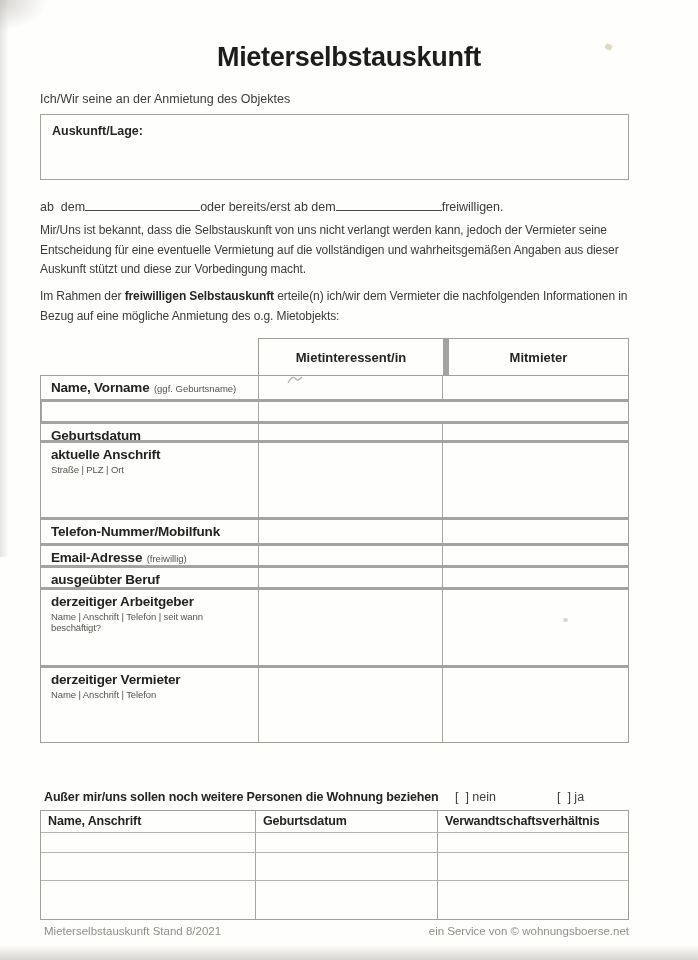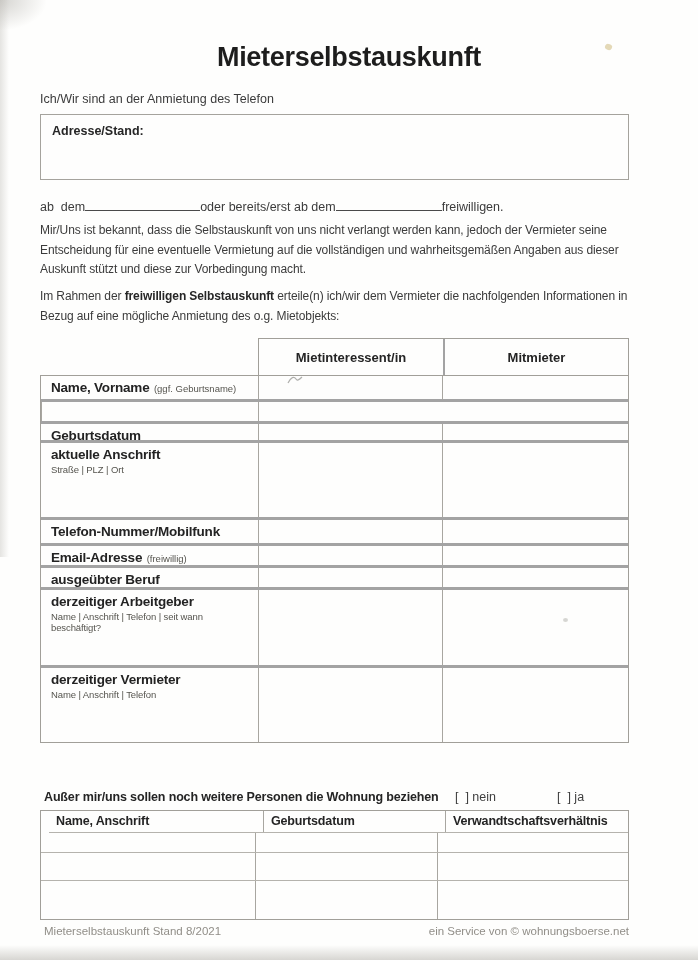--- a/index.html
+++ b/index.html
@@ -75,21 +75,21 @@
   .mtable { position: absolute; left: 40px; top: 338px; width: 589px; }
   .mhead {
     margin-left: 218px; width: 371px; height: 37px;
     border: 1px solid #a19f99; border-bottom: none;
     display: grid; grid-template-columns: 184px 185px;
   }
   .mhead-cell {
     display: flex; align-items: center; justify-content: center;
     font-size: 13px; font-weight: 700; color: #242424;
   }
-  .mhead-cell + .mhead-cell { border-left: 2px solid #a3a3a3; }
+  .mhead-cell + .mhead-cell { border-left: 6px solid #a3a3a3; }
   .mrows { border: 1px solid #a19f99; width: 589px; }
   .mrow {
     display: grid; grid-template-columns: 217px 184px 186px;
     border-bottom: 3px solid #a3a3a3;
   }
   .mrow:last-child { border-bottom: none; }
   .rh0 { height: 26px; } .rh1 { height: 22px; } .rh2 { height: 19px; }
   .rh3 { height: 77px; } .rh4 { height: 26px; } .rh5 { height: 22px; }
   .rh6 { height: 22px; } .rh7 { height: 20px; } .rh8 { height: 78px; }
   .rh9 { height: 74px; }
@@ -108,42 +108,42 @@
   .checkbox { position: absolute; top: 0; white-space: pre; color: #3f3f3f; }
   .cb-nein { left: 411px; }
   .cb-ja { left: 513px; }
 
   .ptable { position: absolute; left: 40px; top: 810px; width: 589px; border: 1px solid #a19f99; }
   .prow {
     display: grid; grid-template-columns: 214px 182px 191px;
     border-bottom: 1px solid #b5b3ad;
   }
   .prow:last-child { border-bottom: none; }
-  .ph { height: 22px; margin-left: 8px; } .pr1 { height: 20px; } .pr2 { height: 28px; } .pr3 { height: 38px; }
+  .ph { height: 22px; } .pr1 { height: 20px; } .pr2 { height: 28px; } .pr3 { height: 38px; }
   .pcell { padding: 3px 4px 0 7px; font-size: 12.5px; font-weight: 700; color: #242424; letter-spacing: -0.15px; }
   .pcell-empty { padding: 0; }
   .prow > div + div { border-left: 1px solid #a8a6a0; }
 
   .footer {
     position: absolute; top: 925px; left: 44px; width: 585px;
     font-size: 11.5px; color: #918e88;
     display: flex; justify-content: space-between;
   }
 </style>
 </head>
 <body>
 
 <div class="page">
 
   <h1 class="title">Mieterselbstauskunft</h1>
 
-  <div class="intro">Ich/Wir sind an der Anmietung des Telefon</div>
+  <div class="intro">Ich/Wir seine an der Anmietung des Objektes</div>
 
   <div class="addr-box">
-    <span class="addr-label">Adresse/Stand:</span>
+    <span class="addr-label">Auskunft/Lage:</span>
   </div>
 
   <div class="date-line"><span>ab  dem</span><span class="blank blank1"></span><span>oder bereits/erst ab dem</span><span class="blank blank2"></span><span>freiwilligen.</span></div>
 
   <p class="para p1">Mir/Uns ist bekannt, dass die Selbstauskunft von uns nicht verlangt werden kann, jedoch der Vermieter seine Entscheidung für eine eventuelle Vermietung auf die vollständigen und wahrheitsgemäßen Angaben aus dieser Auskunft stützt und diese zur Vorbedingung macht.</p>
 
   <p class="para p2"><span>Im Rahmen der </span><b>freiwilligen Selbstauskunft</b><span> erteile(n) ich/wir dem Vermieter die nachfolgenden Informationen in Bezug auf eine mögliche Anmietung des o.g. Mietobjekts:</span></p>
 
   <div class="mtable">
     <div class="mhead">

